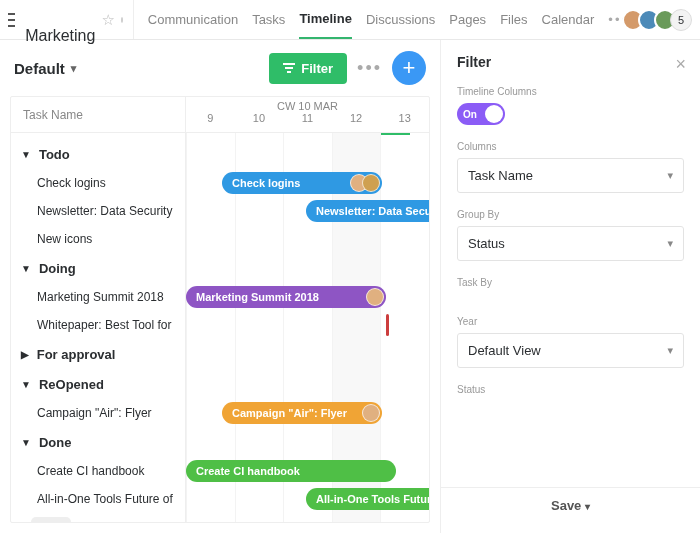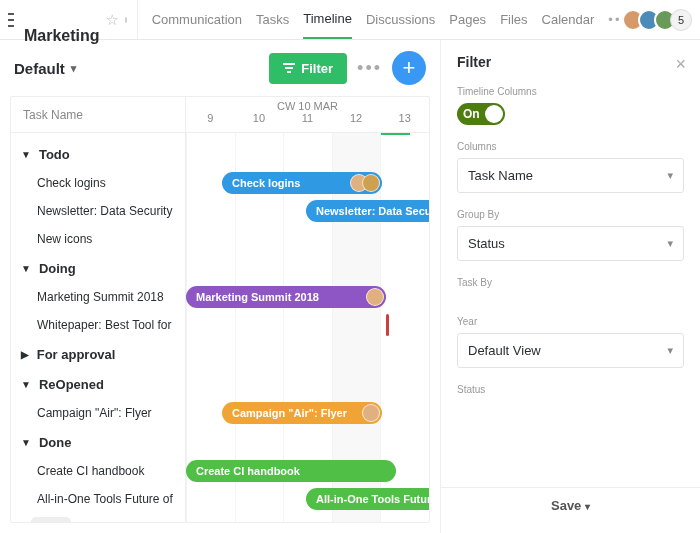--- a/index.html
+++ b/index.html
@@ -1,26 +1,26 @@
 <!DOCTYPE html>
 <html><head>
 <meta charset="utf-8">
 <style>
 * { box-sizing: border-box; margin: 0; padding: 0; font-family: -apple-system, BlinkMacSystemFont, "Segoe UI", Helvetica, Arial, sans-serif; }
 body { width: 700px; height: 533px; overflow: hidden; background: #fff; color: #2b2e31; }
 
 .topbar { height: 40px; display: flex; align-items: center; border-bottom: 1px solid #e8e8e8; padding: 0 8px; }
 .menu-icon { width: 22px; height: 22px; display: flex; flex-direction: column; justify-content: center; gap: 4px; margin-right: 10px; }
 .menu-icon span { height: 2px; background: #555; }
-.project-title { font-weight: 700; font-size: 16px; margin-right: 6px; margin-top: 32px; }
+.project-title { font-weight: 400; font-size: 16px; margin-right: 6px; margin-top: 32px; }
 .star-icon { color: #bbb; font-size: 15px; margin-right: 6px; }
 .dot { width: 6px; height: 6px; background: #ccc; border-radius: 50%; margin-right: 10px; }
 .nav-tabs { display: flex; gap: 14px; font-size: 13px; color: #888; height: 100%; align-items: center; border-left: 1px solid #eee; padding-left: 14px;}
 .nav-tab { cursor: pointer; height: 100%; display: flex; align-items: center; }
-.nav-tab.active { color: #2b2e31; font-weight: 400; border-bottom: 2px solid #34b56e; }
+.nav-tab.active { color: #2b2e31; font-weight: 700; border-bottom: 2px solid #34b56e; }
 .tab-more { color: #aaa; letter-spacing: 2px; }
 .avatars { margin-left: auto; display: flex; align-items: center; }
 .avatar { width: 22px; height: 22px; border-radius: 50%; margin-left: -6px; border: 2px solid #fff; }
 .avatar-count { width: 22px; height: 22px; border-radius: 50%; background: #f3f3f3; border: 1px solid #ddd; display: flex; align-items: center; justify-content: center; font-size: 11px; margin-left: -6px; }
 
 .main { display: flex; height: calc(100% - 40px); }
 .content { flex: 1; display: flex; flex-direction: column; min-width: 0; }
 .toolbar { height: 56px; display: flex; align-items: center; padding: 0 14px; gap: 10px; }
 .view-select { font-weight: 700; font-size: 15px; display: flex; align-items: center; gap: 6px; }
 .chev { font-size: 11px; color: #666; }
@@ -58,21 +58,21 @@
 .bar .mini span { width: 18px; height: 18px; border-radius: 50%; margin-left: -6px; border: 1px solid rgba(255,255,255,0.7); }
 .mini span.sub{display:flex;align-items:center;justify-content:center;font-size:9px;color:#333;}
 .divider-done { height:28px; position:relative;}
 .divider-done::before { content:""; position:absolute; width:3px; background: #cc3d3d; height:22px; left:200px; top:3px; border-radius:2px;}
 
 .panel { width: 260px; border-left: 1px solid #eee; padding: 14px 16px; position: relative; display:flex; flex-direction:column;}
 .panel-title { font-weight: 700; font-size: 14px; }
 .close-x { position: absolute; right: 14px; top: 14px; color: #aaa; font-size: 18px; cursor: pointer; }
 .panel-scroll { flex:1; overflow:hidden; }
 .plabel { font-size: 10px; color: #999; margin-top: 16px; margin-bottom: 6px; }
-.toggle { width: 48px; height: 22px; background: #4d7c0f; border-radius: 11px; position: relative; color:#fff; font-size:12px; font-weight:700; display:flex; align-items:center; padding-left:6px;}
+.toggle { width: 48px; height: 22px; background: #8b5cf6; border-radius: 11px; position: relative; color:#fff; font-size:10px; font-weight:700; display:flex; align-items:center; padding-left:6px;}
 .toggle::after { content:""; position:absolute; right:2px; top:2px; width:18px; height:18px; background:#fff; border-radius:50%; }
 .pselect { border: 1px solid #e3e3e3; border-radius: 3px; padding: 9px 10px; font-size: 13px; display: flex; justify-content: space-between; align-items: center; }
 .pselect .ind { color:#888; font-size:11px;}
 .save-row { border-top:1px solid #eee; margin: 0 -16px; padding: 10px 16px 6px; text-align:center; font-size:13px; font-weight:600; color:#555;}
 .scrollbar-stub { height:10px; background:#eee; width:40px; margin-left:20px; border-radius:5px; margin-top:4px;}
 </style>
 </head>
 <body>
 
 <div class="topbar">

